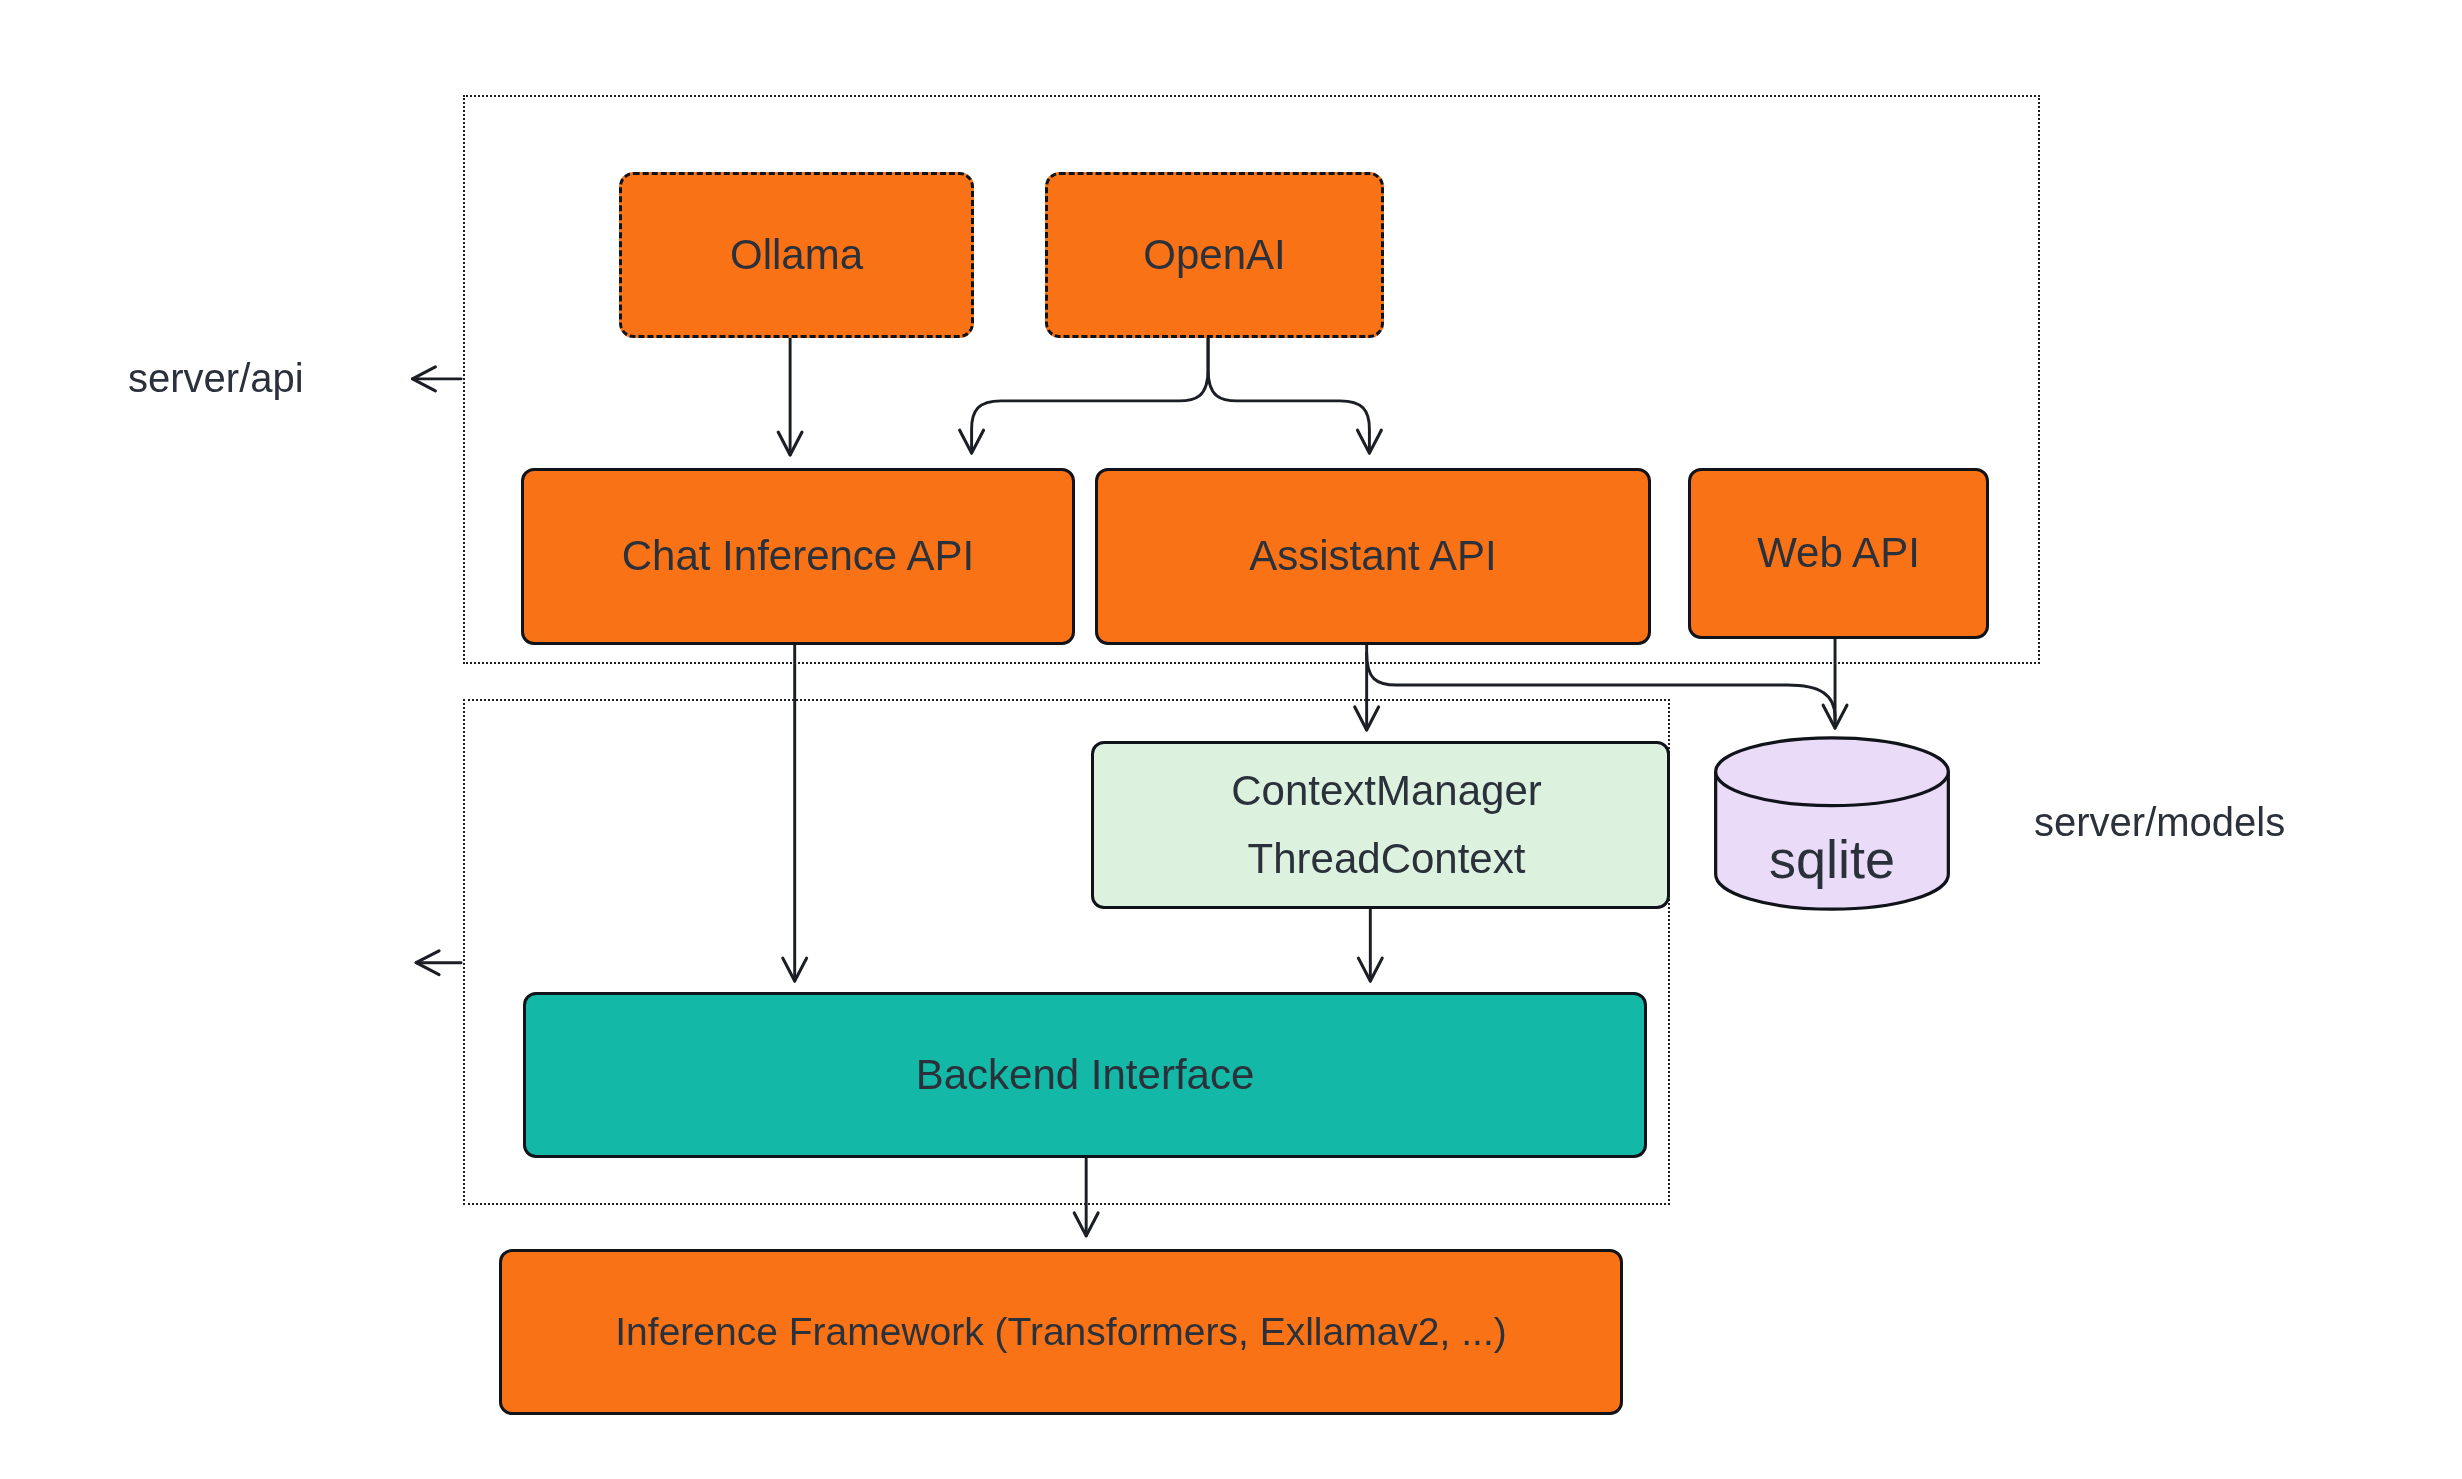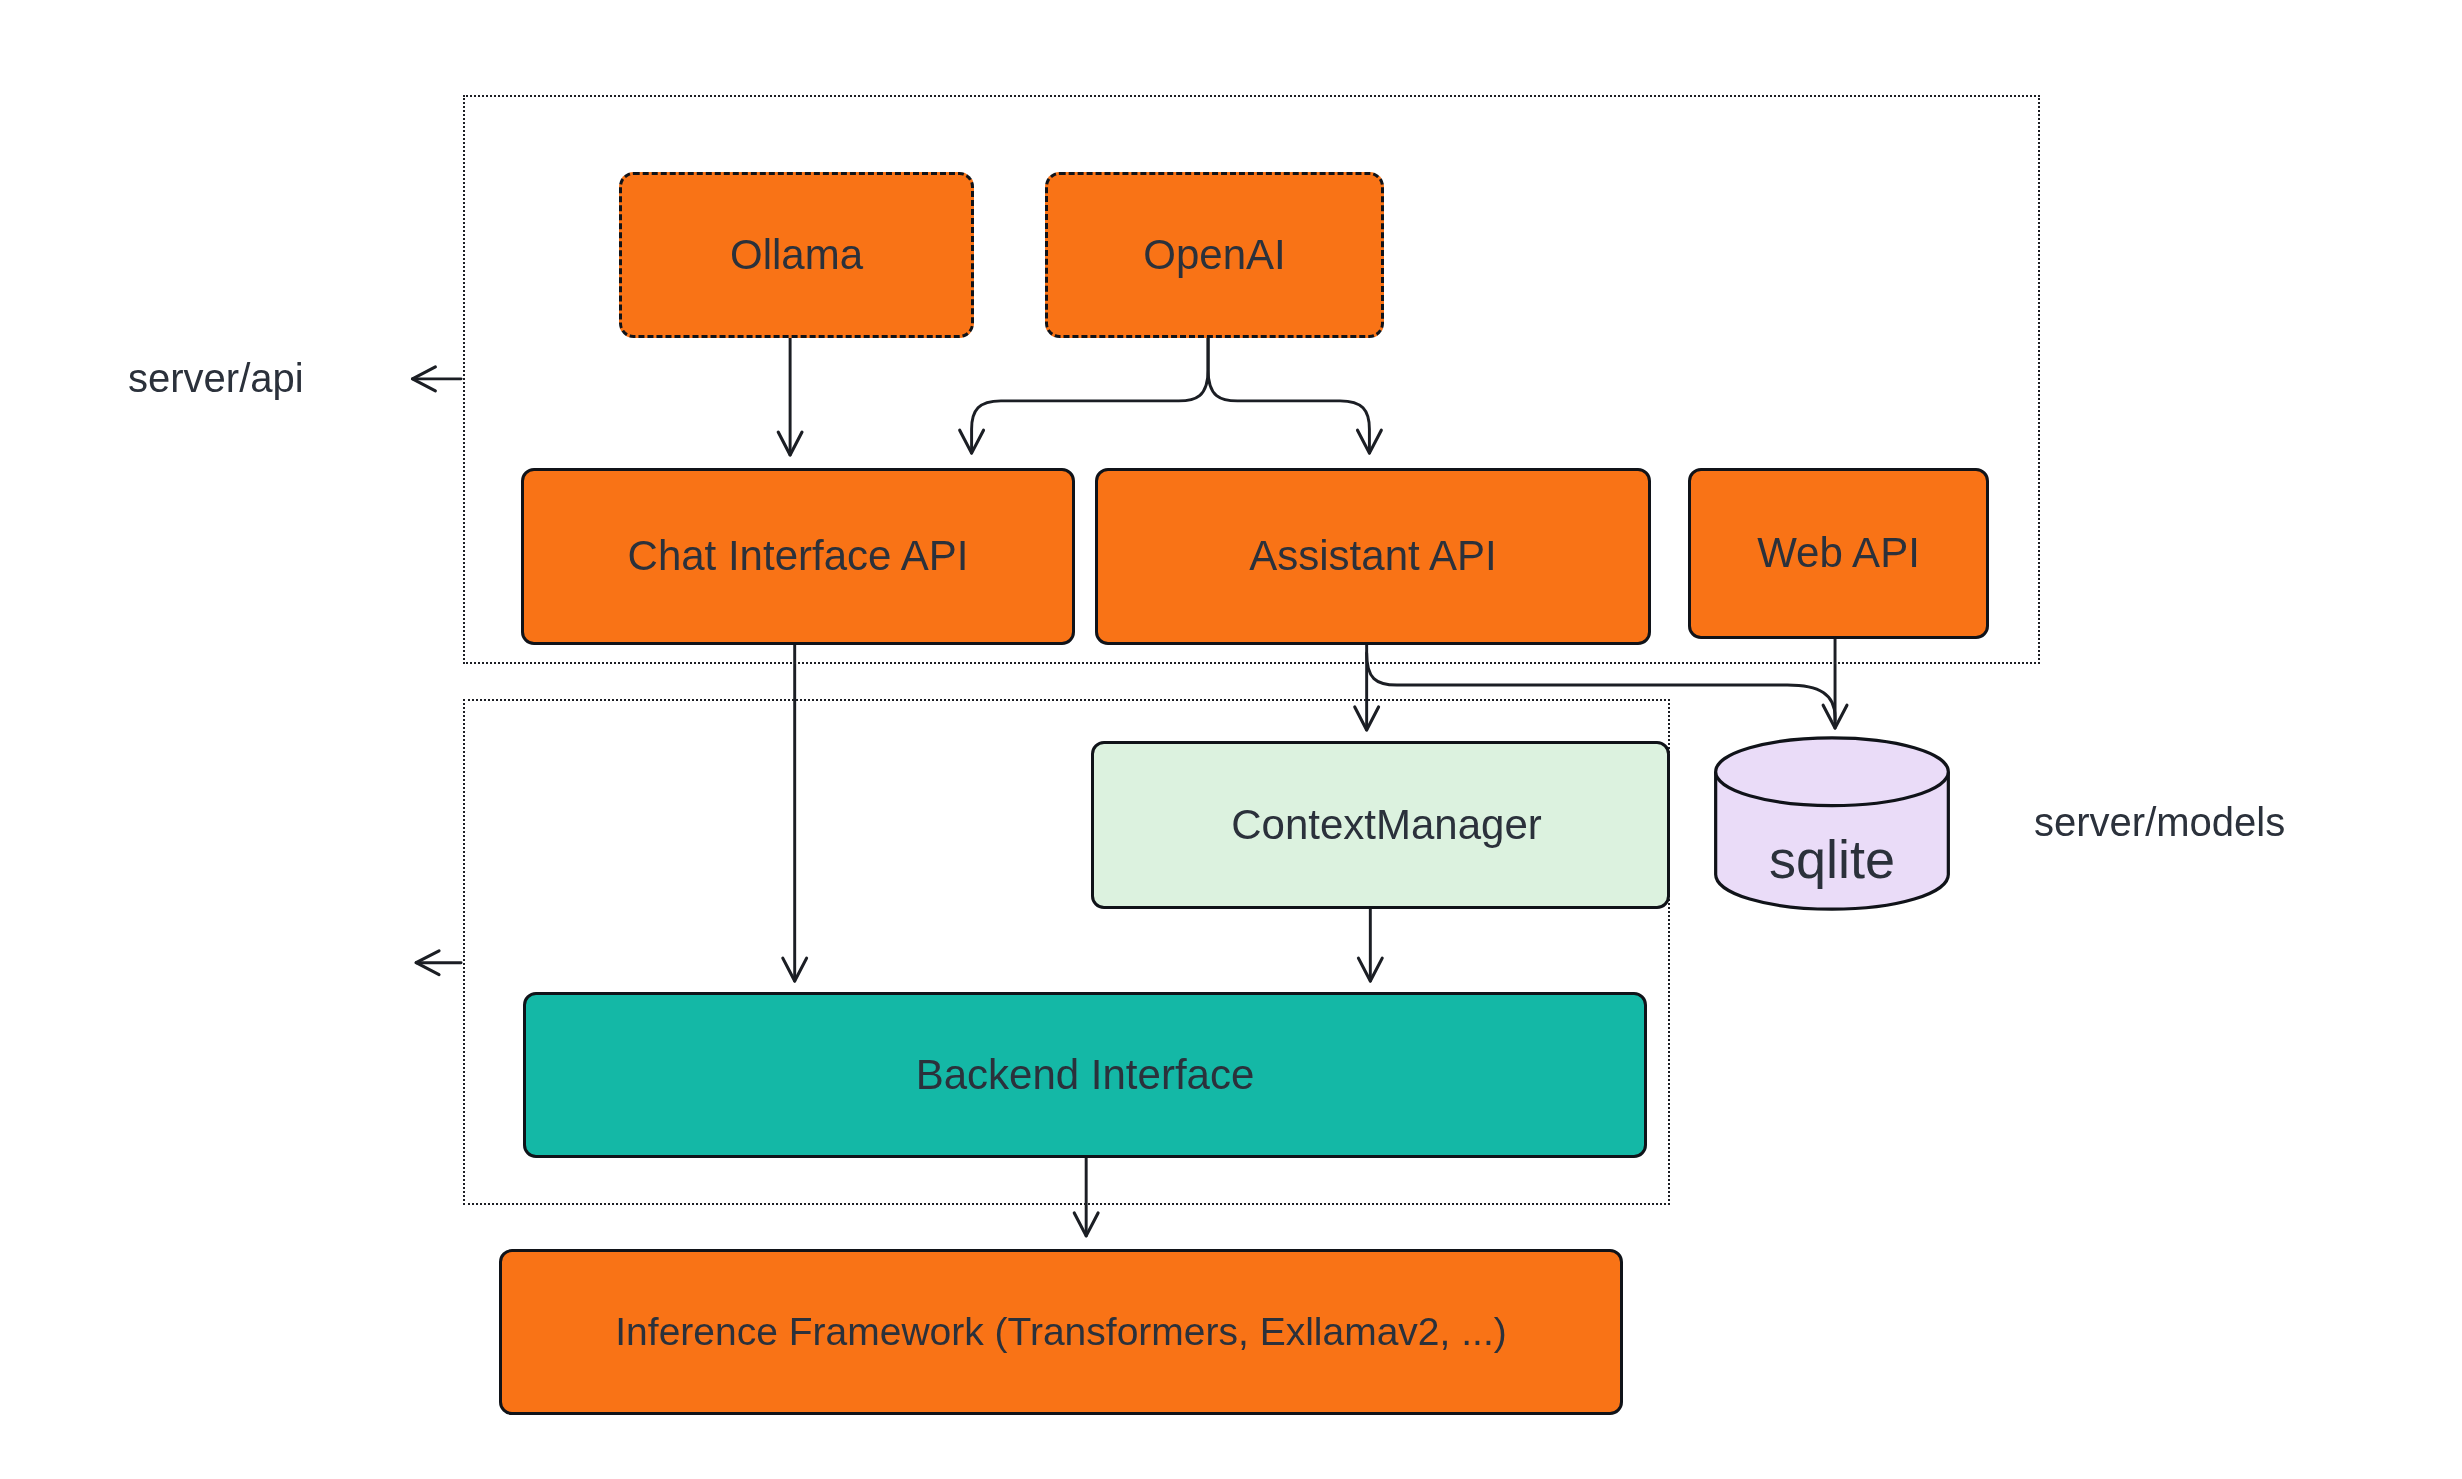--- a/index.html
+++ b/index.html
@@ -71,32 +71,33 @@
   <div class="side-label" style="left:2034px;top:797px;">server/models</div>
 
   <div class="node dashed" style="left:619px;top:172px;width:349px;height:160px;">
     <span>Ollama</span>
   </div>
   <div class="node dashed" style="left:1045px;top:172px;width:333px;height:160px;">
     <span>OpenAI</span>
   </div>
 
   <div class="node" style="left:521px;top:468px;width:548px;height:171px;">
-    <span>Chat Interface API</span>
+    <span>Chat Inference API</span>
   </div>
   <div class="node" style="left:1095px;top:468px;width:550px;height:171px;">
     <span>Assistant API</span>
   </div>
   <div class="node" style="left:1688px;top:468px;width:295px;height:165px;">
     <span>Web API</span>
   </div>
 
   <div class="node green" style="left:1091px;top:741px;width:561px;height:162px;padding-left:12px;">
     <div class="stack">
       <span>ContextManager</span>
+      <span>ThreadContext</span>
     </div>
   </div>
 
   <div class="cylinder" style="left:1712px;top:733px;width:240px;height:182px;">
     <svg width="240" height="182" viewBox="0 0 262 198" xmlns="http://www.w3.org/2000/svg">
       <path d="M4,42 V154 A127,38 0 0 0 258,154 V42" fill="#eadcf8" stroke="#101319" stroke-width="3.5"></path>
       <ellipse cx="131" cy="42" rx="127" ry="37" fill="#eadcf8" stroke="#101319" stroke-width="3.5"></ellipse>
     </svg>
     <span class="cyl-label">sqlite</span>
   </div>

